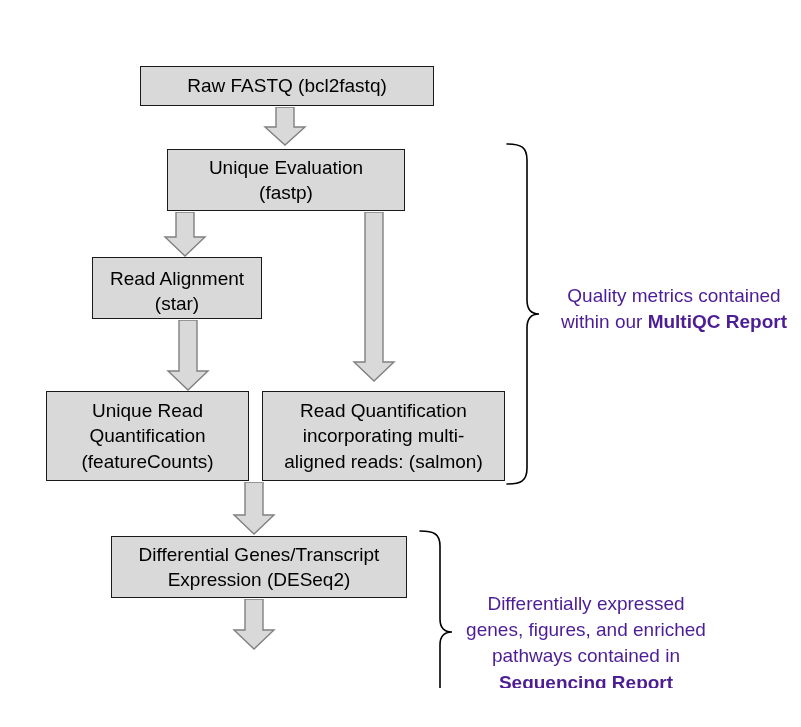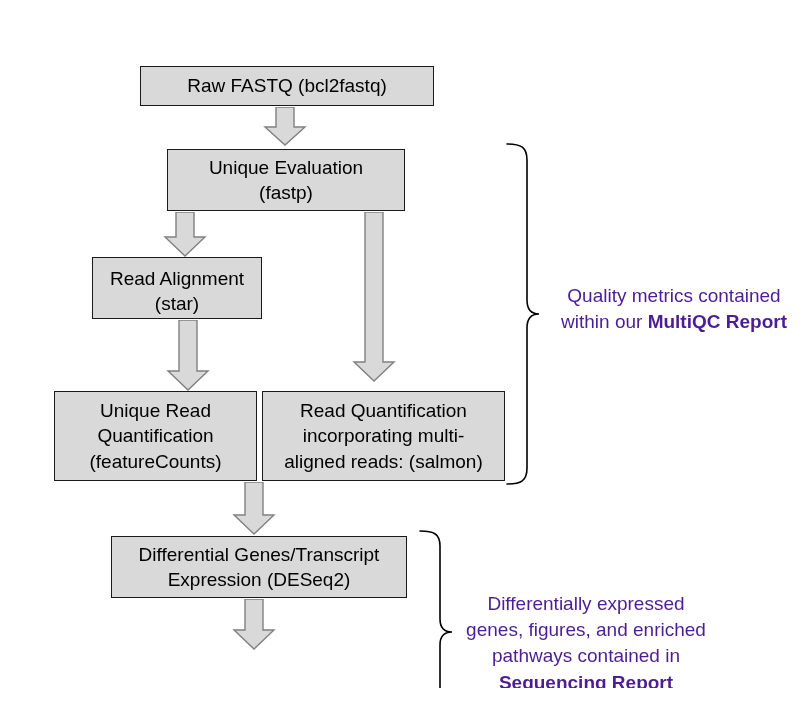--- a/index.html
+++ b/index.html
@@ -99,21 +99,21 @@
       <span>(star)</span>
     </span>
   </div>
 
   <div class="arrow" style="left:166px; top:284px;">
     <svg width="44" height="72" viewBox="0 0 44 72">
       <polygon points="13,0 31,0 31,51 42,51 22,70 2,51 13,51" fill="#d9d9d9" stroke="#808080" stroke-width="1.4"></polygon>
     </svg>
   </div>
 
-  <div class="node" style="left:54px; top:355px; width:203px; height:90px;">
+  <div class="node" style="left:46px; top:355px; width:203px; height:90px;">
     <span>
       <span>Unique Read</span>
       <span>Quantification</span>
       <span>(featureCounts)</span>
     </span>
   </div>
 
   <div class="node" style="left:262px; top:355px; width:243px; height:90px;text-align:center;">
     <span>
       <span>Read Quantification</span>

